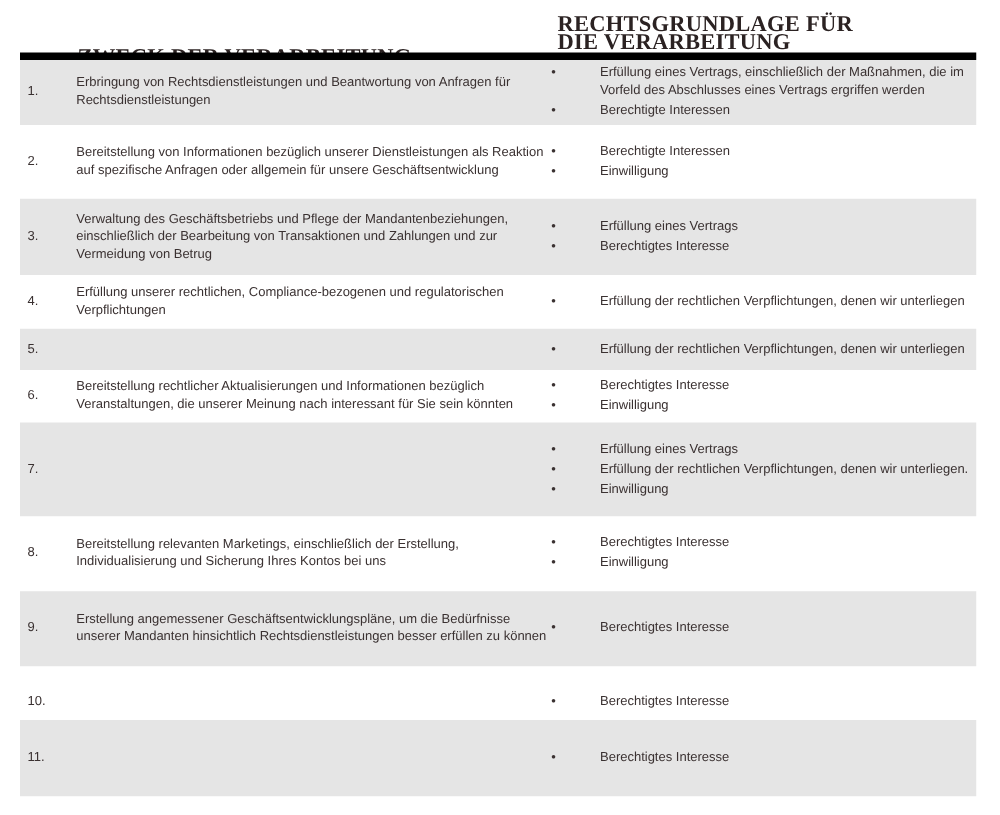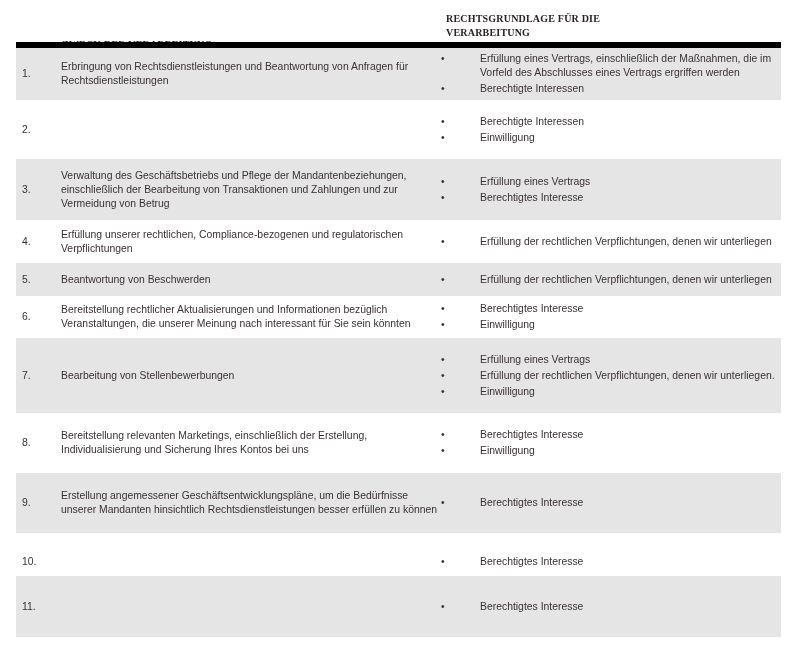--- a/index.html
+++ b/index.html
@@ -1,17 +1,17 @@
 <!DOCTYPE html>
 <html><head>
 <meta charset="utf-8">
 <style>
   html, body { margin:0; padding:0; background:#ffffff; }
   body { width:800px; height:652px; position:relative; overflow:hidden; }
-  .hdr { position:absolute; font-family:"Liberation Serif", serif; font-weight:bold; font-size:10px; color:#2b2222; letter-spacing:0.2px; line-height:14px; }
+  .hdr { position:absolute; font-family:"Liberation Serif", serif; font-weight:bold; font-size:18px; color:#2b2222; letter-spacing:0.2px; line-height:14px; }
   #h1 { left:62px; top:38px; }
   #h2 { left:446px; top:12px; }
   .bar { position:absolute; left:16px; top:42px; width:765px; height:6px; background:#000; }
   .row { position:absolute; left:16px; width:765px; font-family:"Liberation Sans", sans-serif; font-size:10.4px; color:#3a3131; line-height:14px; }
   .row.grey { background:#e5e5e5; }
   .num { position:absolute; left:6px; top:0; bottom:0; display:flex; align-items:center; }
   .purpose { position:absolute; left:45px; width:380px; top:0; bottom:0; display:flex; align-items:center; }
   .basis { position:absolute; left:420px; width:345px; top:0; bottom:0; display:flex; flex-direction:column; justify-content:center; }
   .bitem { display:flex; margin:1px 0; }
   .bullet { width:44px; flex:none; padding-left:5px; box-sizing:border-box; }
@@ -36,20 +36,23 @@
             <span class="btext">Erfüllung eines Vertrags, einschließlich der Maßnahmen, die im Vorfeld des Abschlusses eines Vertrags ergriffen werden</span>
           </div>
           <div class="bitem">
             <span class="bullet">•</span>
             <span class="btext">Berechtigte Interessen</span>
           </div>
         </div>
       </div>
       <div class="row" style="top: 100px; height: 59px;">
         <div class="num">2.</div>
+        <div class="purpose">
+          <span>Bereitstellung von Informationen bezüglich unserer Dienstleistungen als Reaktion auf spezifische Anfragen oder allgemein für unsere Geschäftsentwicklung</span>
+        </div>
         <div class="basis">
           <div class="bitem">
             <span class="bullet">•</span>
             <span class="btext">Berechtigte Interessen</span>
           </div>
           <div class="bitem">
             <span class="bullet">•</span>
             <span class="btext">Einwilligung</span>
           </div>
         </div>
@@ -77,23 +80,20 @@
         </div>
         <div class="basis">
           <div class="bitem">
             <span class="bullet">•</span>
             <span class="btext">Erfüllung der rechtlichen Verpflichtungen, denen wir unterliegen</span>
           </div>
         </div>
       </div>
       <div class="row grey" style="top: 263px; height: 33px;">
         <div class="num">5.</div>
-        <div class="purpose">
-          <span>Beantwortung von Beschwerden</span>
-        </div>
         <div class="basis">
           <div class="bitem">
             <span class="bullet">•</span>
             <span class="btext">Erfüllung der rechtlichen Verpflichtungen, denen wir unterliegen</span>
           </div>
         </div>
       </div>
       <div class="row" style="top: 296px; height: 42px;">
         <div class="num">6.</div>
         <div class="purpose">
@@ -105,23 +105,20 @@
             <span class="btext">Berechtigtes Interesse</span>
           </div>
           <div class="bitem">
             <span class="bullet">•</span>
             <span class="btext">Einwilligung</span>
           </div>
         </div>
       </div>
       <div class="row grey" style="top: 338px; height: 75px;">
         <div class="num">7.</div>
-        <div class="purpose">
-          <span>Bearbeitung von Stellenbewerbungen</span>
-        </div>
         <div class="basis">
           <div class="bitem">
             <span class="bullet">•</span>
             <span class="btext">Erfüllung eines Vertrags</span>
           </div>
           <div class="bitem">
             <span class="bullet">•</span>
             <span class="btext">Erfüllung der rechtlichen Verpflichtungen, denen wir unterliegen.</span>
           </div>
           <div class="bitem">

